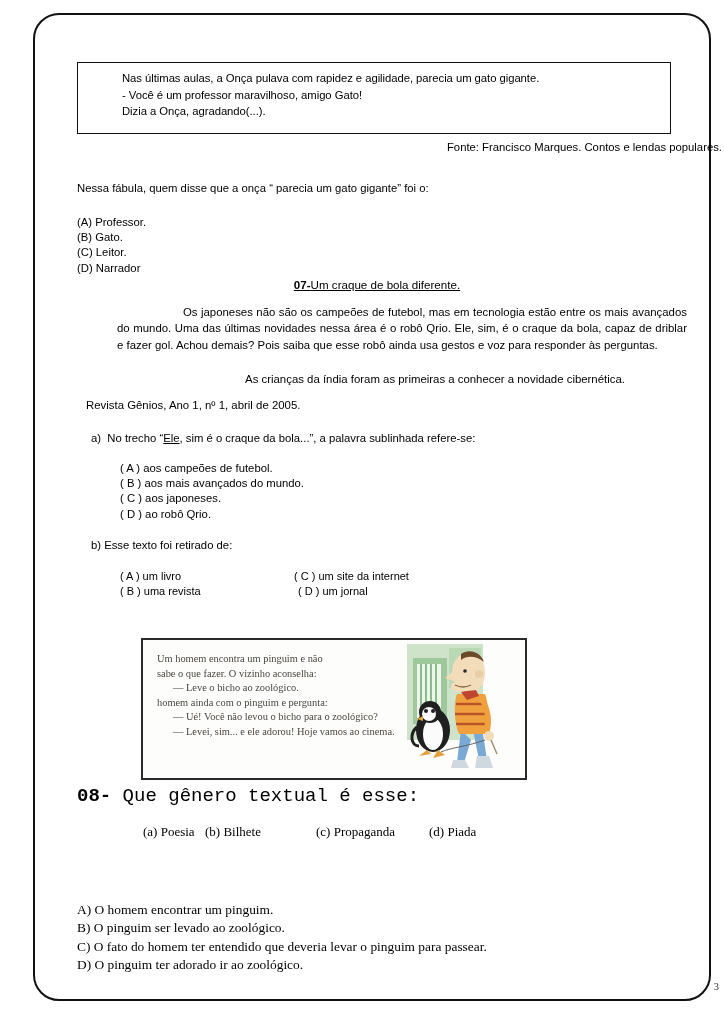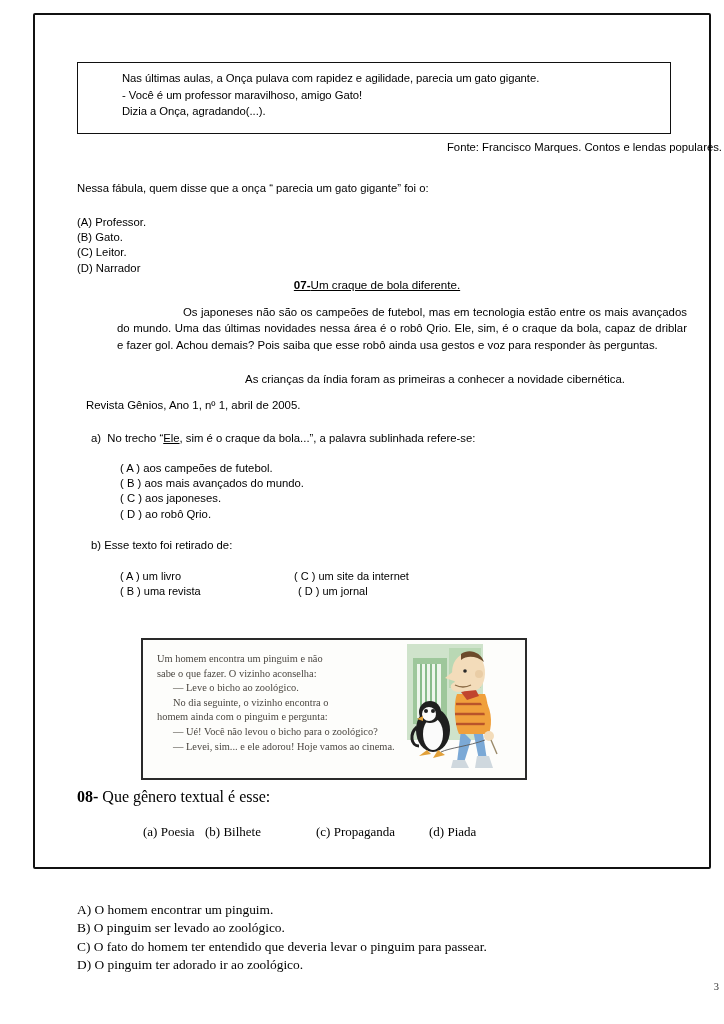--- a/index.html
+++ b/index.html
@@ -12,23 +12,23 @@
     font-family: "Liberation Sans", sans-serif;
     color: #000;
     position: relative;
     overflow: hidden;
   }
 
   
   #page-frame {
     position: absolute;
     left: 33px; top: 13px;
-    width: 678px; height: 856px;
+    width: 678px; height: 988px;
     border: 2.5px solid #111;
-    border-radius: 2px;
+    border-radius: 26px;
     background: #fff;
   }
 
   
   #content {
     position: absolute;
     left: 42px; top: 20px;
     width: 660px; height: 975px;
   }
 
@@ -114,22 +114,22 @@
 
   .comic-art {
     position: absolute;
     right: 2px; top: 2px;
     width: 118px; height: 136px;
   }
 
   
   .serif-q {
     position: absolute;
-    font-family: Liberation Serif, serif;
-    font-size: 16px;
+    font-family: Liberation Mono, monospace;
+    font-size: 19px;
     line-height: 17.5px;
   }
   .serif-q b { font-weight: bold; }
 
   .serif-opts-row {
     position: absolute;
     font-family: "Liberation Serif", serif;
     font-size: 13px;
     display: flex;
   }
@@ -218,21 +218,20 @@
         <div>( C ) um site da internet</div>
         <div style="padding-left:4px;">( D ) um jornal</div>
       </div>
     </div>
 
     <div class="comic-box">
       <div class="comic-text">
         <div class="ln">Um homem encontra um pinguim e não</div>
         <div class="ln">sabe o que fazer. O vizinho aconselha:</div>
         <div class="ln"><span class="ind"></span><span>— Leve o bicho ao zoológico.</span></div>
-        <div class="ln"><span class="ind"></span><span>No dia seguinte, o vizinho encontra o</span></div>
         <div class="ln">homem ainda com o pinguim e pergunta:</div>
         <div class="ln"><span class="ind"></span><span>— Ué! Você não levou o bicho para o zoológico?</span></div>
         <div class="ln"><span class="ind"></span><span>— Levei, sim... e ele adorou! Hoje vamos ao cinema.</span></div>
       </div>
 
       <svg class="comic-art" viewBox="0 0 118 136">
 
         <rect x="2" y="2" width="76" height="96" fill="#cfe3cb"></rect>
         <rect x="8" y="16" width="34" height="66" fill="#9ec79b"></rect>
         <rect x="12" y="22" width="24" height="54" fill="#eef6ec"></rect>

